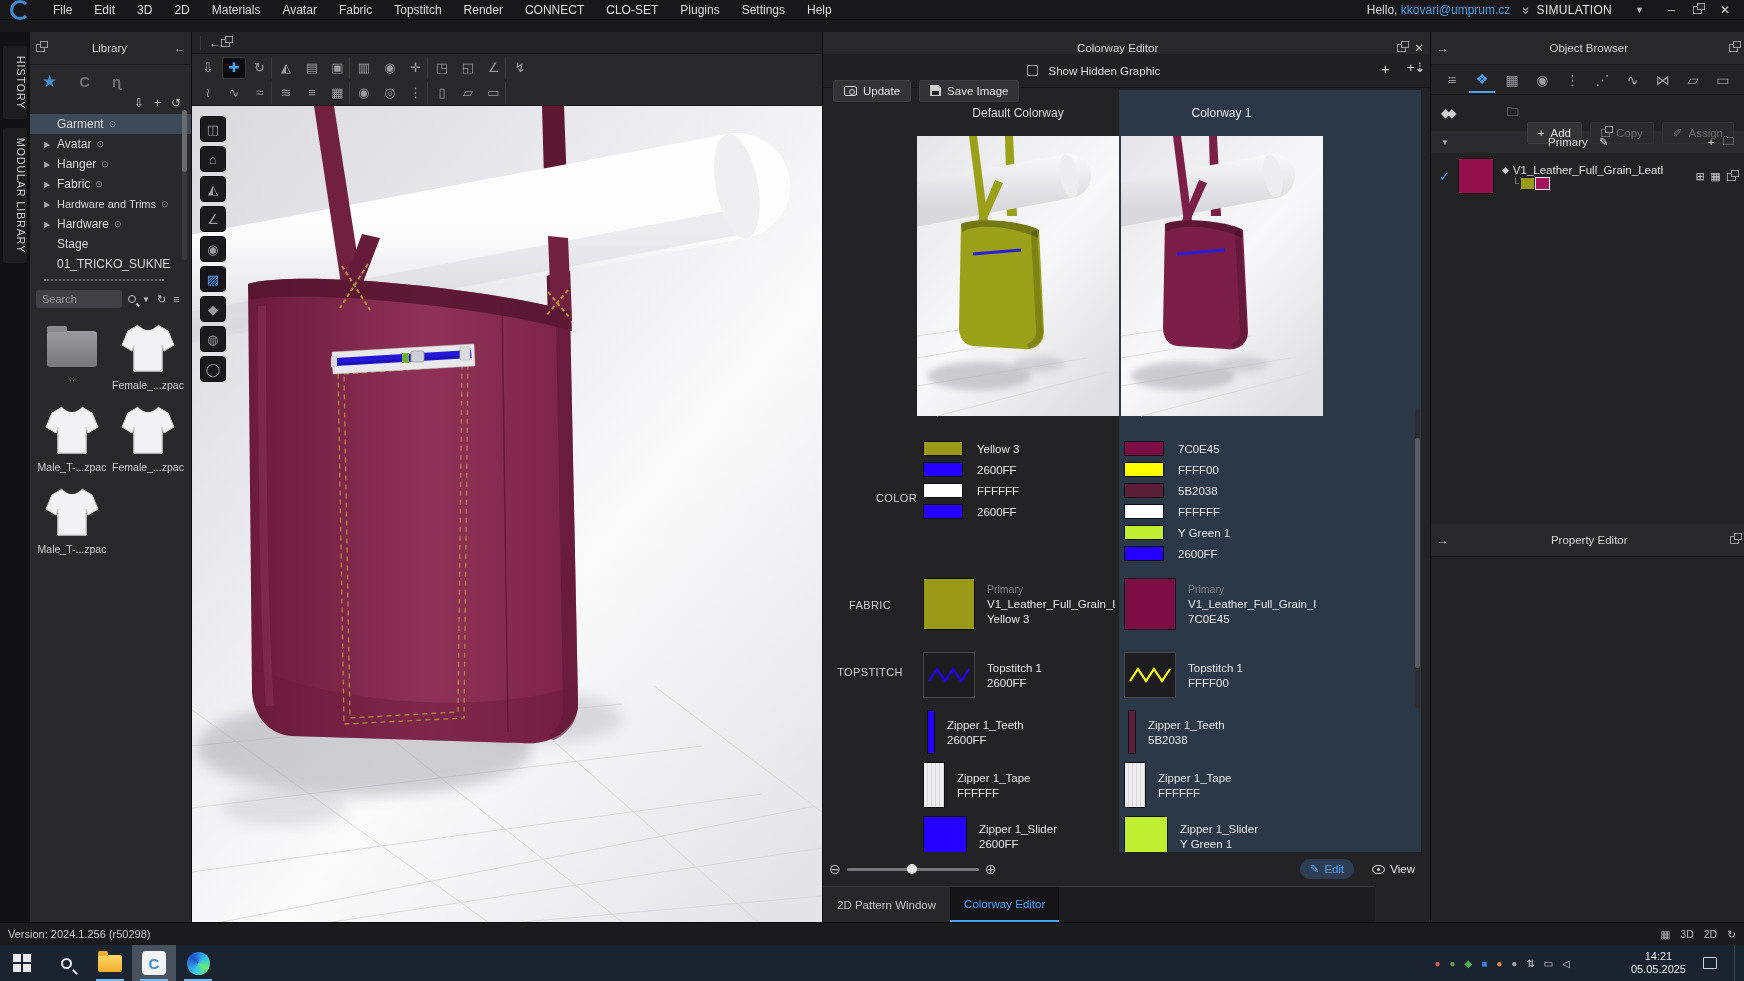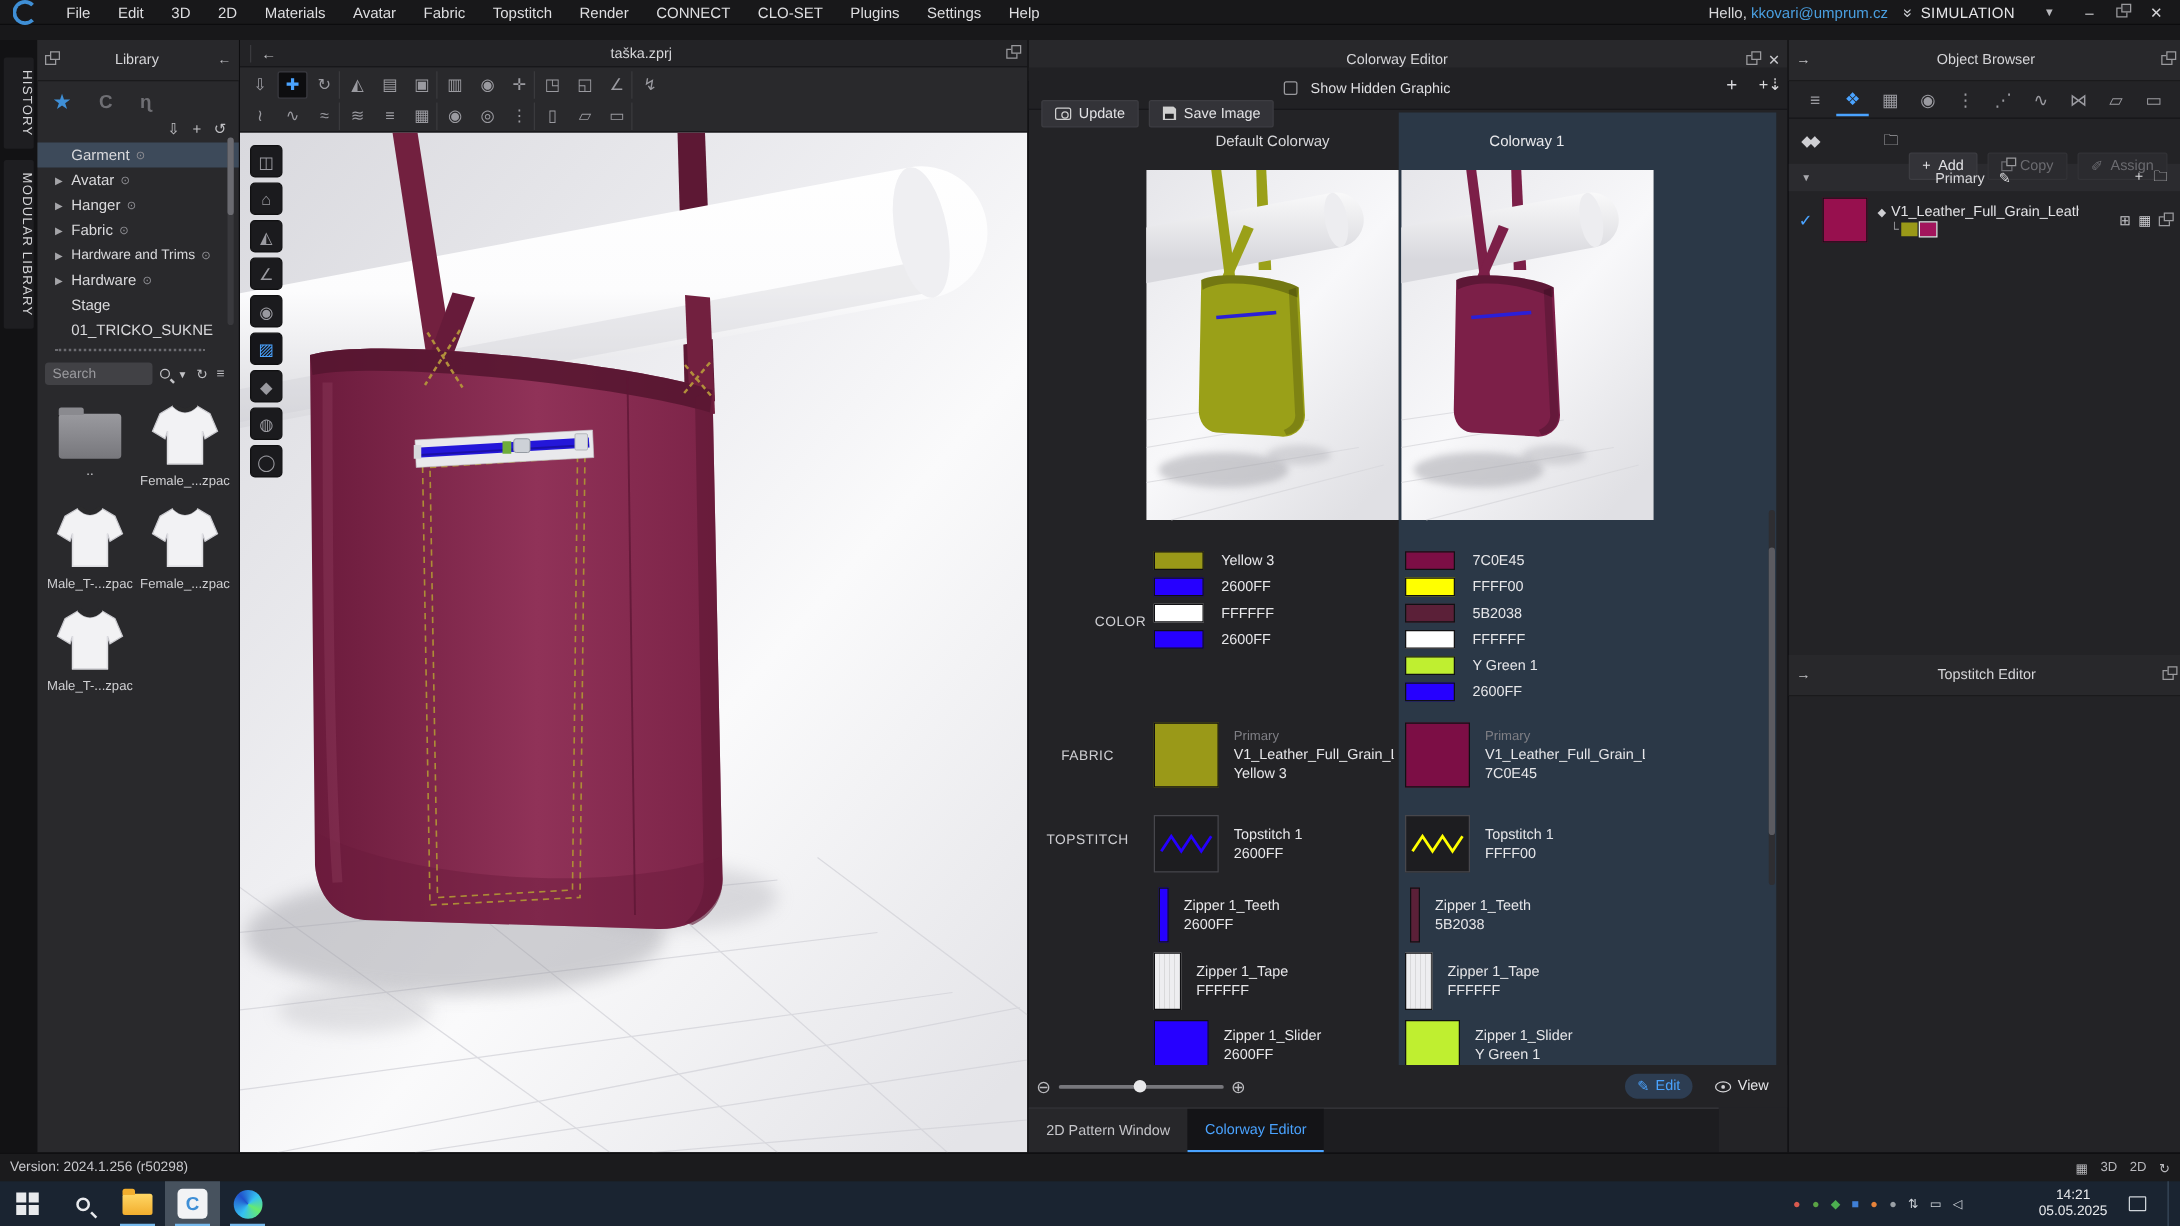--- a/index.html
+++ b/index.html
@@ -358,21 +358,20 @@
             <use href="#tshirt"></use>
           </svg>
         <span class="cap">Male_T-...zpac</span>
       </div>
     </div>
   </div>
 
   <div class="viewport">
     <div class="vp-tabbar">
       <span class="back">←</span>
-      <span class="ttl">taška.zprj</span>
       <span class="dock"></span>
     </div>
     <div class="vp-tools">
       <div class="toolrow">
           <span class="tool">⇩</span>
           <span class="tool active">✚</span>
           <span class="tool">↻</span>
           <span class="tool">◭</span>
           <span class="tool">▤</span>
           <span class="tool">▣</span>
@@ -758,21 +757,21 @@
       <span class="mini">
         <span>⊞</span>
         <span>▦</span>
         <span class="dock" style="margin-top:3px;"></span>
       </span>
     </div>
 
     <div class="pe-bar">
       <div class="panel-titlebar">
         <span style="color:#bfbfc3;">→</span>
-        <span class="ttl">Topstitch Editor</span>
+        <span class="ttl">Property Editor</span>
         <span class="dock"></span>
       </div>
     </div>
   </div>
 
   <div class="statusbar">
     <span>Version: 2024.1.256 (r50298)</span>
     <span class="sb-right">
         <span class="item">▦</span>
         <span class="item">3D</span>

